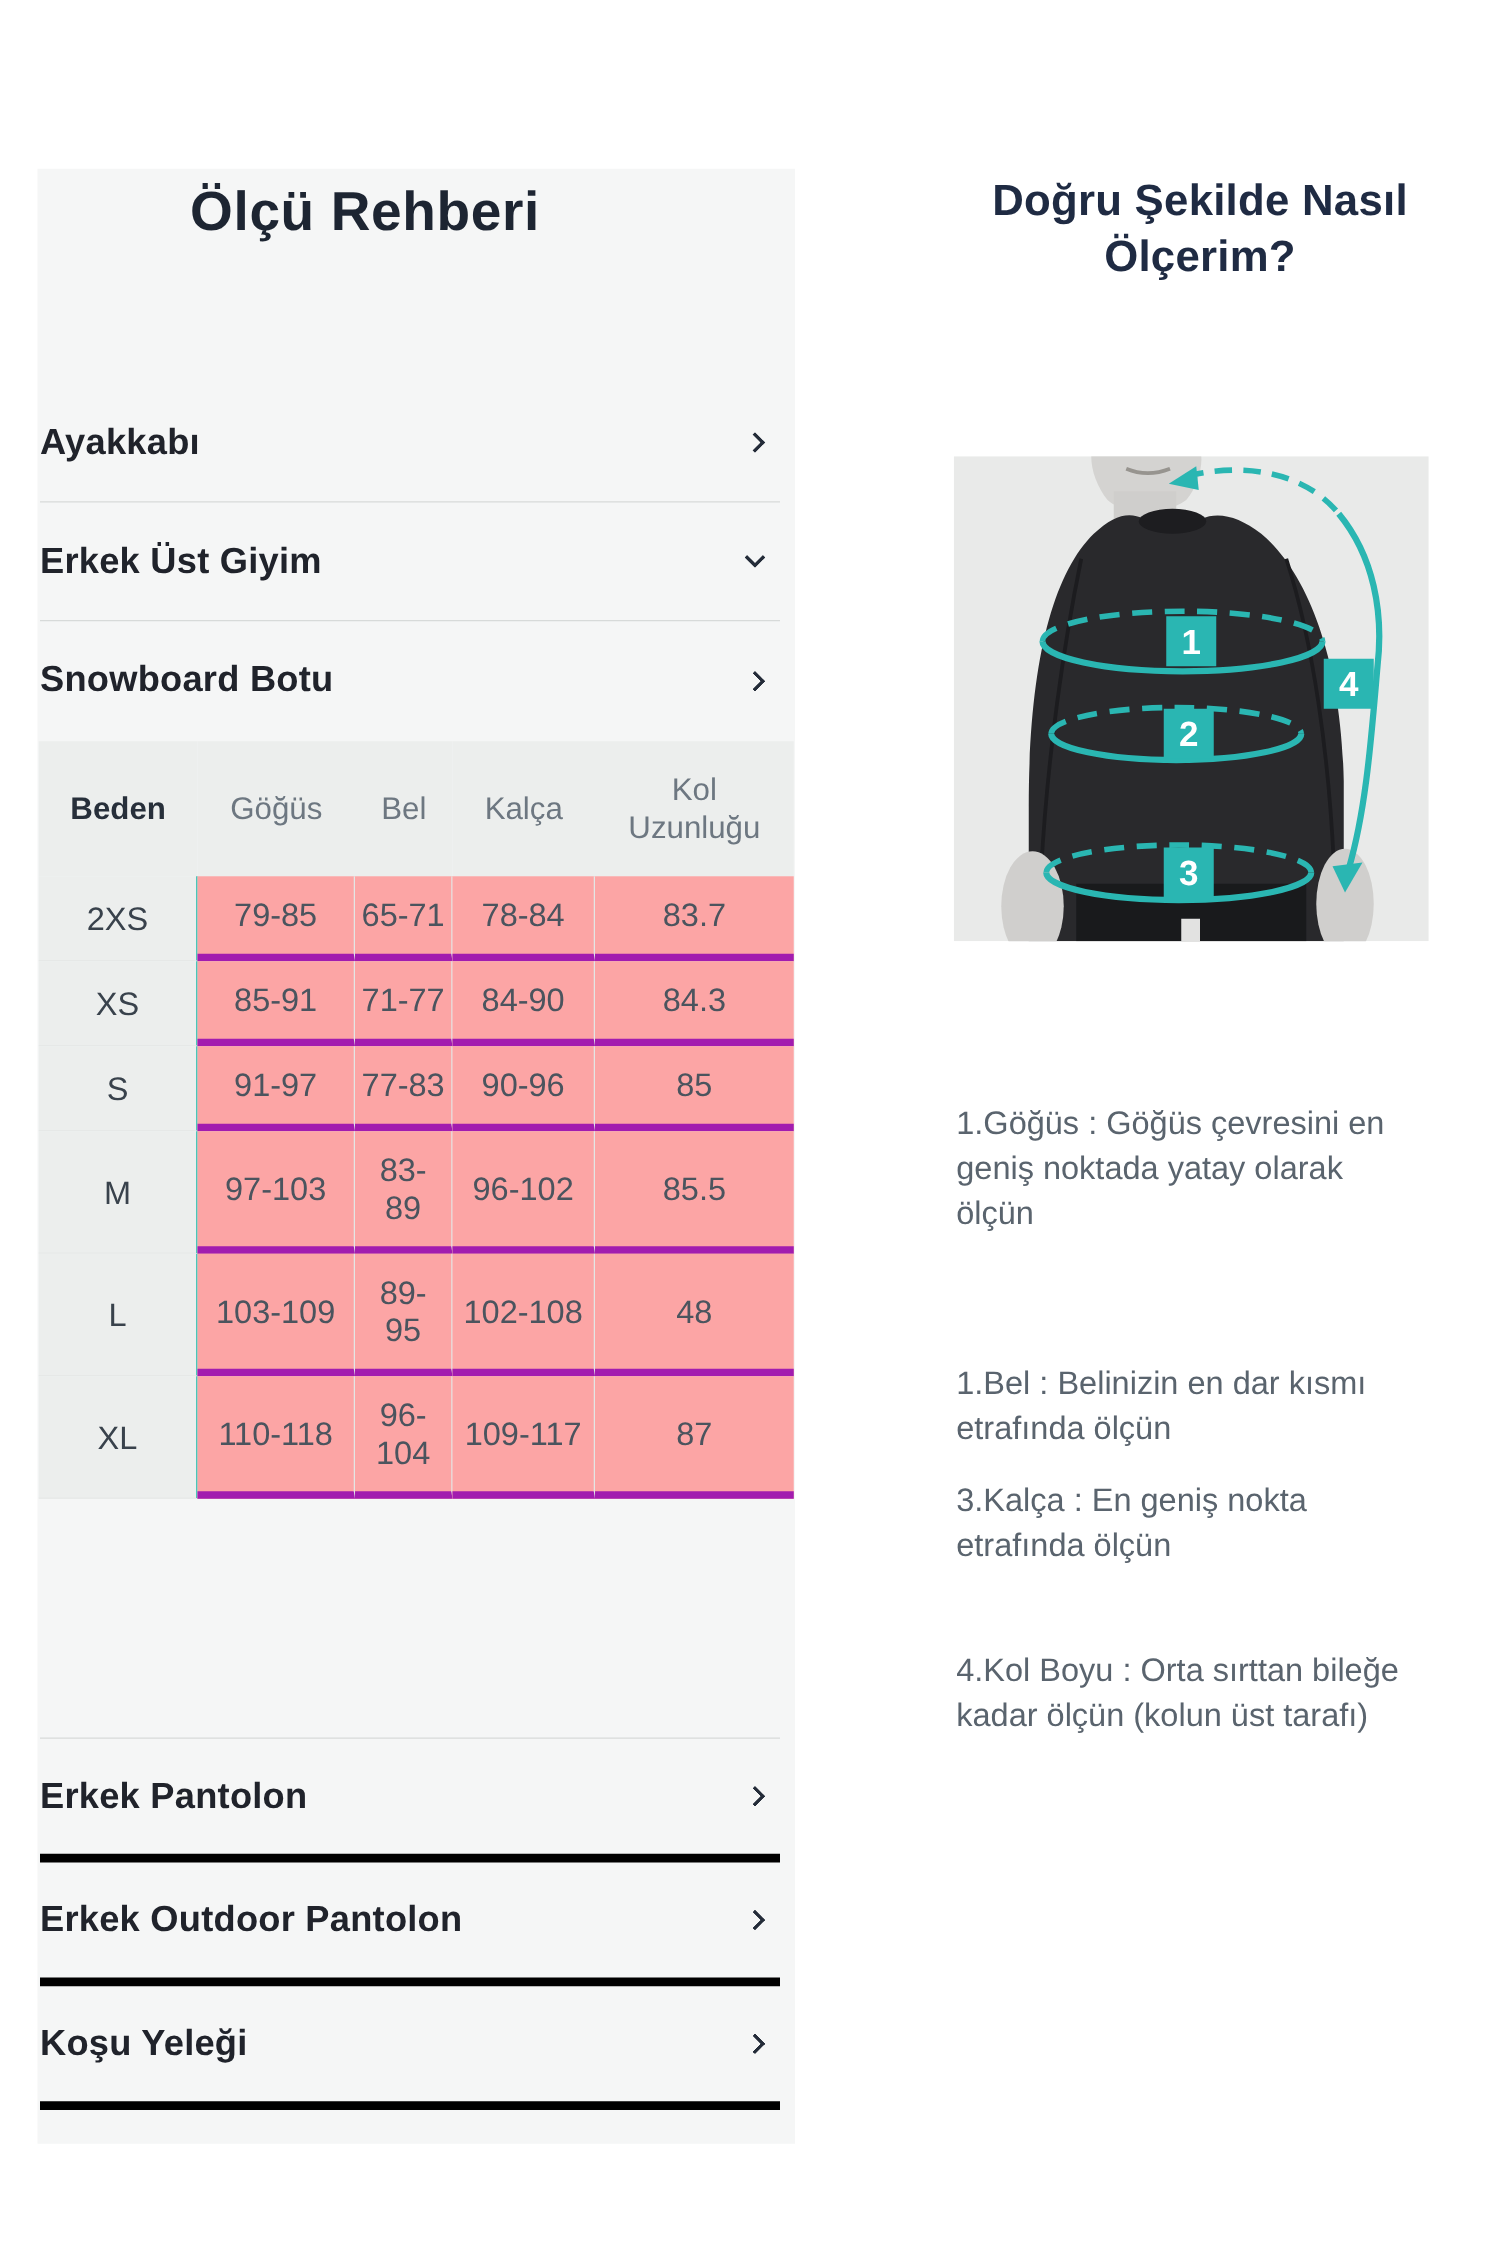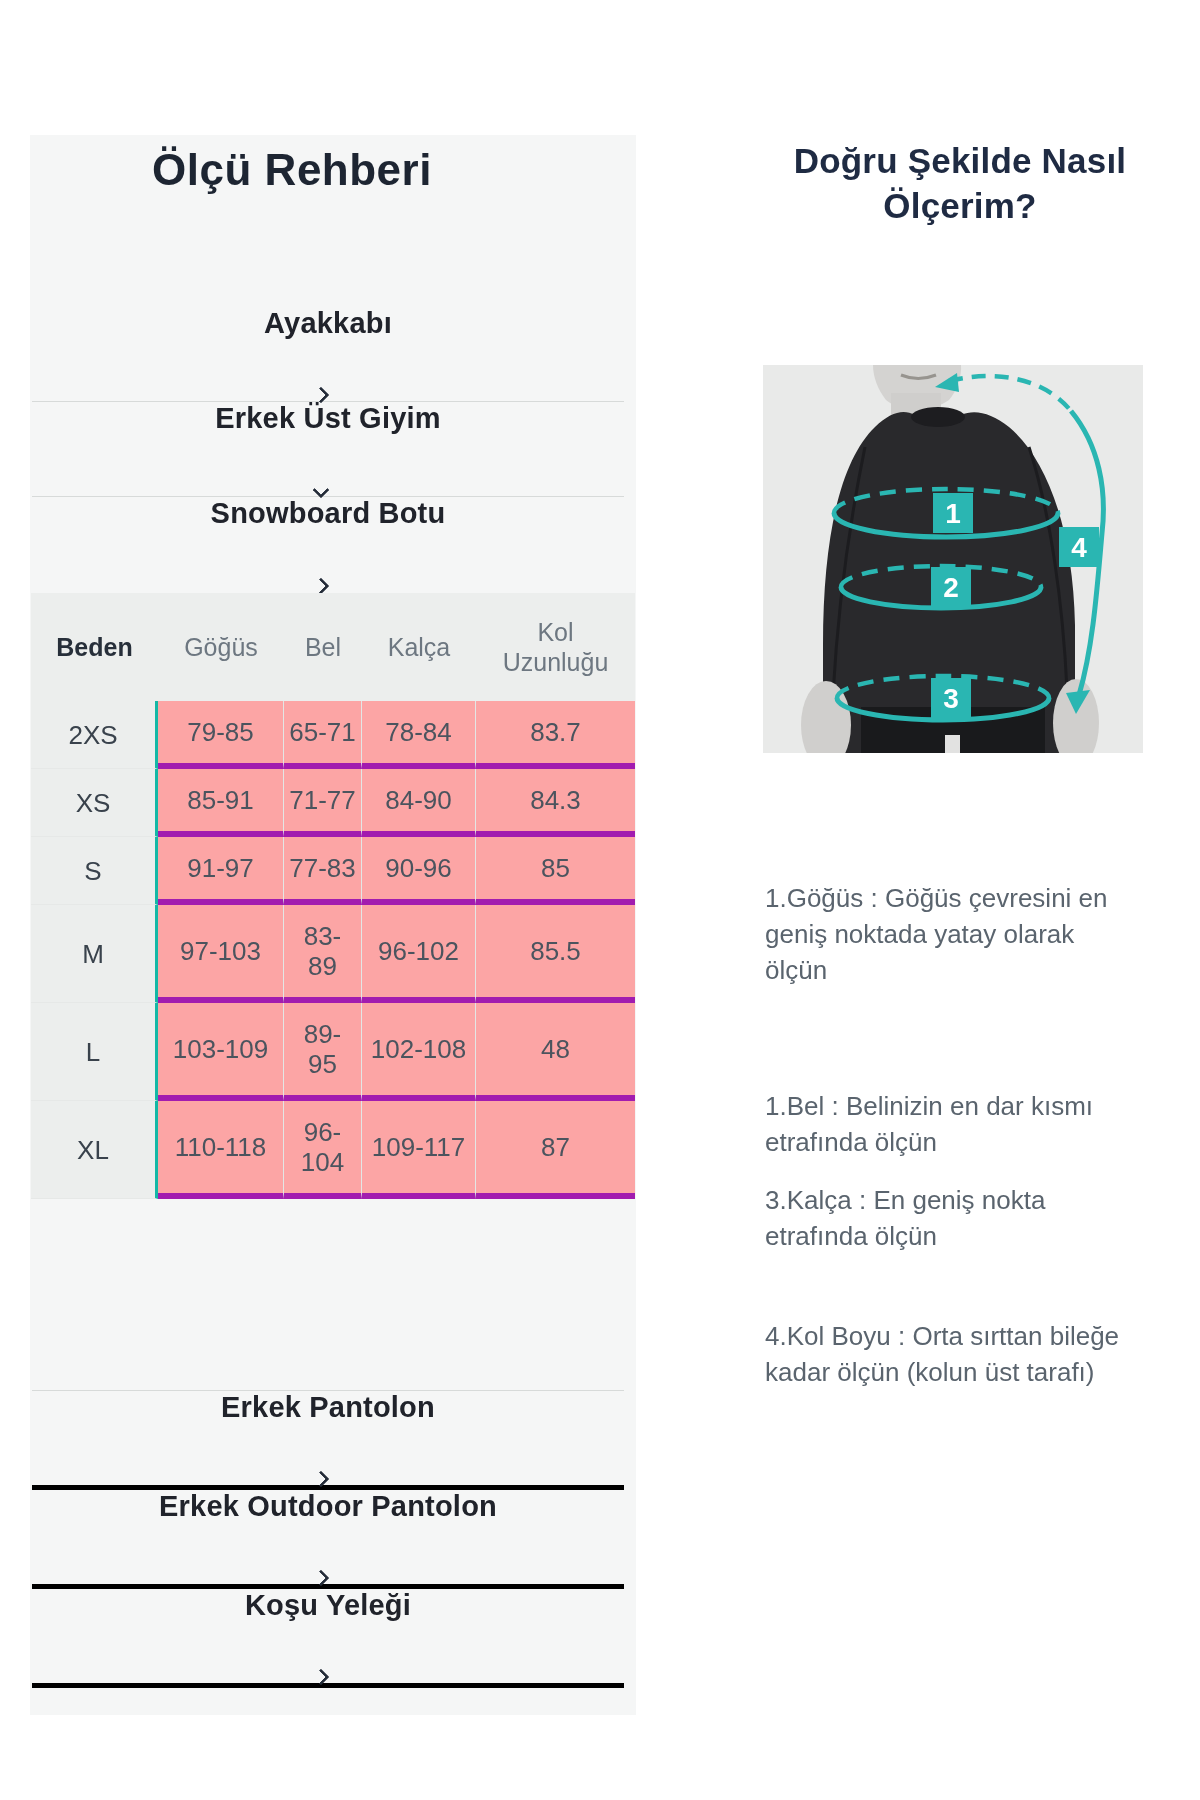--- a/index.html
+++ b/index.html
@@ -11,44 +11,44 @@
   .card { position:absolute; left:30px; top:135px; width:606px; height:1580px;
           background:#f5f6f6; }
   .card-title { position:absolute; top:2px; left:0; width:100%; padding-right:82px;
                 text-align:center; font-size:44px; font-weight:bold; color:#1d2532;
                 letter-spacing:.5px; line-height:66px; }
 
   .items-top { position:absolute; top:172px; left:2px; width:592px; }
   .items-bottom { position:absolute; top:1255px; left:2px; width:592px;
                   border-top:1px solid #d7dad9; }
   .acc-item { height:95px; display:flex; align-items:center; justify-content:space-between;
-              cursor:pointer;flex-direction:column; }
+              cursor:pointer; }
   .items-top .acc-item { border-bottom:1px solid #d7dad9; }
   .items-top .acc-item:last-child { border-bottom:none; }
-  .items-bottom .acc-item { height:99px; border-bottom:5px solid #000000; }
+  .items-bottom .acc-item { height:99px; border-bottom:7px solid #000000; }
   .acc-label { font-size:29px; font-weight:bold; color:#20232b; letter-spacing:.2px; }
   .chev { display:inline-block; width:12px; height:12px;
           border-right:3.5px solid #242c39; border-bottom:3.5px solid #242c39;
           border-radius:1px; margin-right:14px; }
   .chev-r { transform:rotate(-45deg); }
   .chev-d { transform:rotate(45deg); margin-top:-6px; }
 
   
   .size-table { position:absolute; top:458px; left:1px; width:604px;
                 border-collapse:separate; border-spacing:0; table-layout:fixed; }
   .size-table th, .size-table td { text-align:center; vertical-align:middle;
                 white-space:pre-line; line-height:30px; }
   .size-table th { background:#eceeed; color:#6d7781; font-weight:normal;
                    font-size:25px; padding:24px 6px; }
   .size-table th.beden { color:#272f3a; font-weight:bold; }
   .size-table td { background:#fca5a5; color:#4b545e; font-size:26px;
                    padding:16px 4px; border-right:1px solid #e3e6e5;
                    border-bottom:6px solid #a21caf; }
   .size-table td.col-size { background:#eceeed; color:#39424c;
-                   border-right:3px solid #14b8a6; border-bottom:1px solid #e6e8e7; }
+                   border-right:1px solid #14b8a6; border-bottom:1px solid #e6e8e7; }
   .size-table td:last-child { border-right:none; }
   .col-w0{width:127px}.col-w1{width:126px}.col-w2{width:78px}.col-w3{width:114px}.col-w4{width:159px}
 
   
   .right-title { position:absolute; left:710px; top:138px; width:500px;
                  text-align:center; font-size:35px; font-weight:bold; color:#1f2b43;
                  line-height:45px; letter-spacing:.2px; }
   .figure-box { position:absolute; left:763px; top:365px; width:380px; height:388px; }
   .instructions { position:absolute; left:765px; top:880px; width:356px; height:560px; }
   .instr { position:absolute; left:0; width:356px; font-size:26px; line-height:36px;

